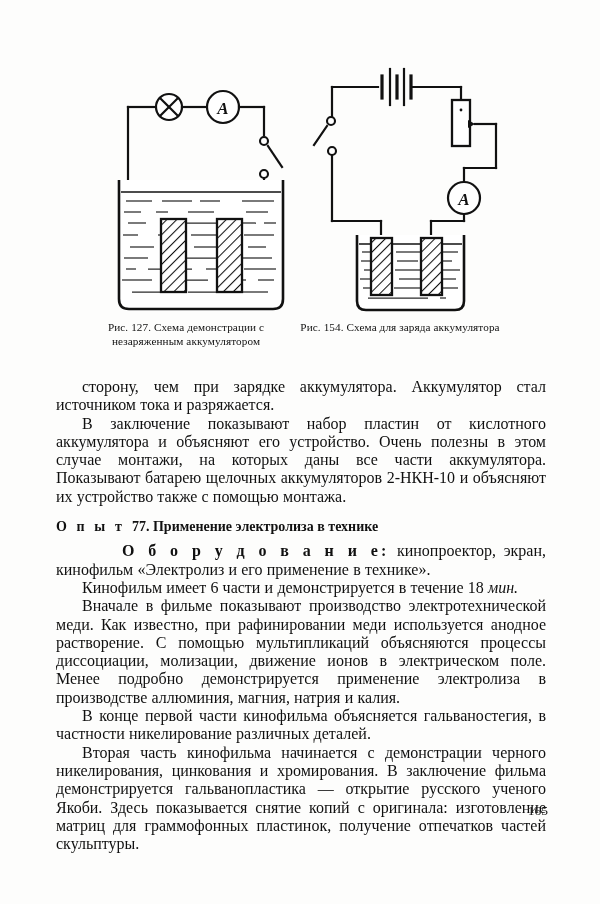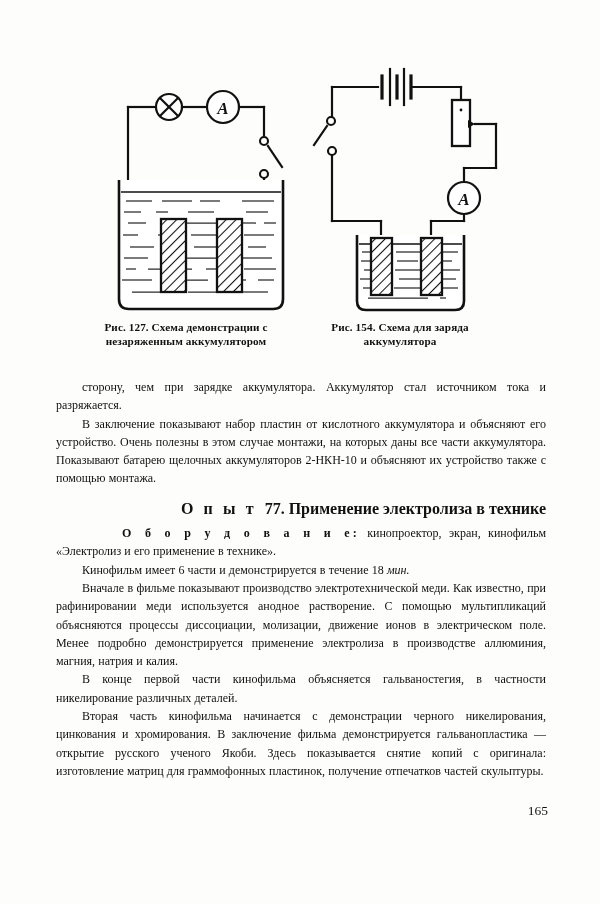--- a/index.html
+++ b/index.html
@@ -28,53 +28,53 @@
   .fig {
     position: absolute;
   }
   #fig127 { left: 96px; top: 62px; width: 230px; height: 255px; }
   #fig128 { left: 300px; top: 56px; width: 220px; height: 262px; }
 
   .caption {
     position: absolute;
     font-family: "Liberation Serif", "DejaVu Serif", serif;
     font-size: 11.2px;
-    font-weight: bold;
+    font-weight: normal;
     line-height: 1.28;
     text-align: center;
     color: #111;
     letter-spacing: 0.1px;
   }
   #cap127 { left: 96px; top: 320px; width: 180px; }
   #cap128 { left: 300px; top: 320px; width: 200px; }
 
   
   .body-text {
     position: absolute;
     left: 56px;
     top: 378px;
     width: 490px;
   }
   p.para {
     margin: 0;
-    font-size: 12px;
+    font-size: 16px;
     line-height: 18.3px;
     text-align: justify;
     text-indent: 26px;
     text-justify: inter-word;
     word-spacing: 0.2px;
     color: #101010;
   }
 
   h2.exp-heading {
     margin: 12px 0 6px 0;
-    font-size: 16px;
+    font-size: 14px;
     line-height: 18.3px;
     font-weight: bold;
-    text-align: right;
+    text-align: left;
     text-indent: 0;
   }
   .spaced {
     letter-spacing: 3.1px;
     font-weight: bold;
   }
   .spaced-lead {
     letter-spacing: 3.1px;
     font-weight: bold;
     margin-left: 40px;

